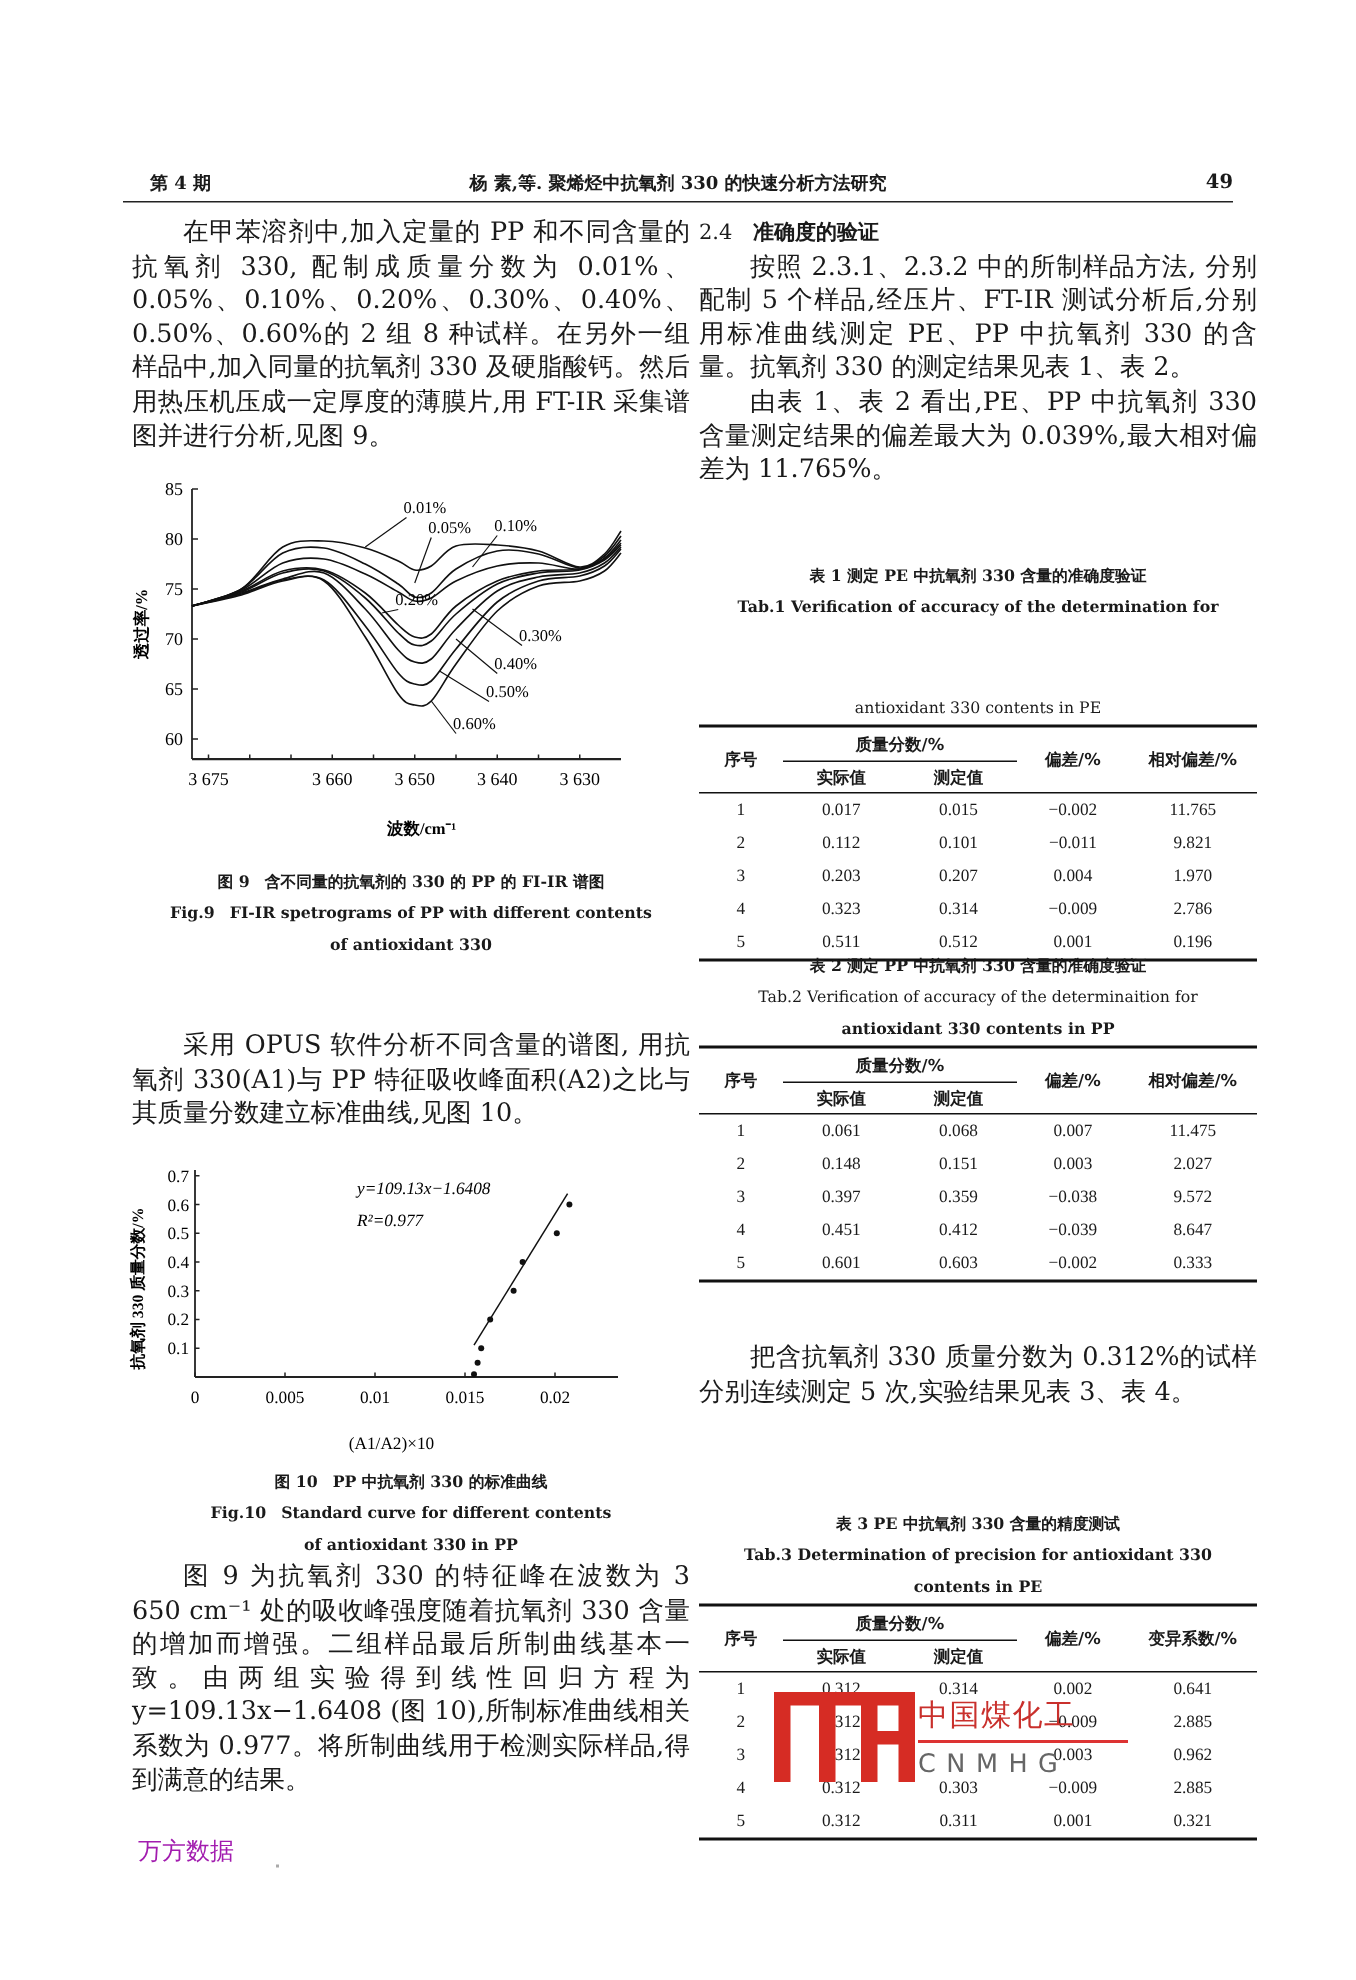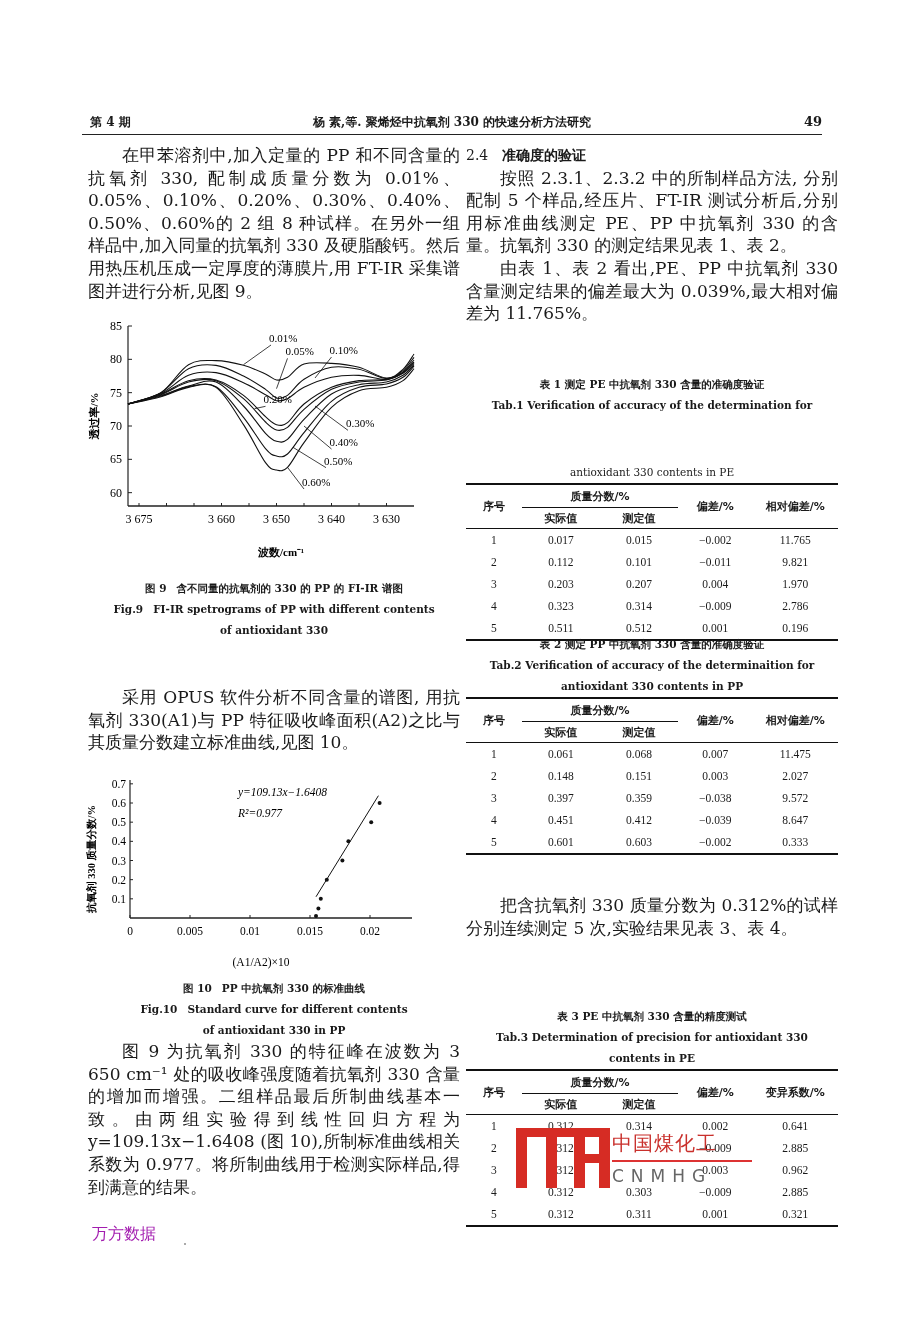--- a/index.html
+++ b/index.html
@@ -1,20 +1,20 @@
 <!DOCTYPE html>
 <html><head>
 <meta charset="utf-8">
 <style>
   html, body { margin: 0; padding: 0; background: #ffffff; }
   body { width: 904px; height: 1320px; position: relative; overflow: hidden;
          font-family: "DejaVu Serif", "Liberation Serif", serif; color: #1a1a1a; }
   .page-header { position: absolute; left: 82px; top: 110px; width: 740px; height: 24px;
                  border-bottom: 1.5px solid #222; font-size: 12px; font-weight: bold; }
-  .ph-left { position: absolute; left: 8px; top: 4px; }
+  .ph-left { position: absolute; left: 18px; top: 4px; }
   .ph-center { position: absolute; left: 0; right: 0; top: 4px; text-align: center; }
   .ph-right { position: absolute; right: 0; top: 4px; font-size: 13px; }
   .col { position: absolute; width: 372px; }
   .col-left { left: 88px; }
   .col-right { left: 466px; }
   .para { font-size: 17px; line-height: 22.6px; text-align: justify; margin: 0; }
   .para.indent { text-indent: 2em; }
   .sec-title { font-size: 14px; font-weight: bold; line-height: 22.6px; margin: 0; }
   .sec-title .num { display: inline-block; width: 36px; font-weight: normal; }
   .caption { text-align: center; font-size: 10.5px; line-height: 21px; margin: 0; }
@@ -235,21 +235,21 @@
           <td>0.512</td>
           <td>0.001</td>
           <td>0.196</td>
         </tr>
       </tbody>
     </table>
 </div>
 
 <div class="col col-right" style="top:634px;">
   <p class="caption cn">表 2  测定 PP 中抗氧剂 330 含量的准确度验证</p>
-  <p class="caption" style="font-weight:bold;">Tab.2    Verification of accuracy of the determinaition for</p>
+  <p class="caption" style="font-weight:normal;">Tab.2    Verification of accuracy of the determinaition for</p>
   <p class="caption" style="font-weight:bold;">antioxidant 330 contents in PP</p>
   <table class="tbl">
       <thead>
         <tr class="h1">
           <th rowspan="2" style="width:15%">序号</th>
           <th colspan="2" class="sub-rule">质量分数/%</th>
           <th rowspan="2" style="width:20%">偏差/%</th>
           <th rowspan="2" style="width:23%">相对偏差/%</th>
         </tr>
         <tr class="h2">

